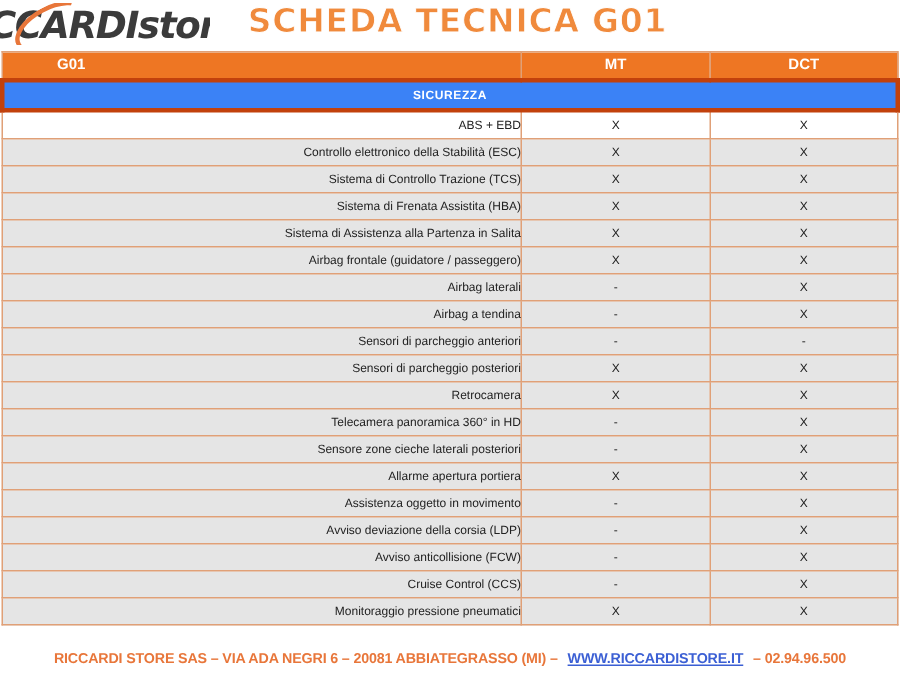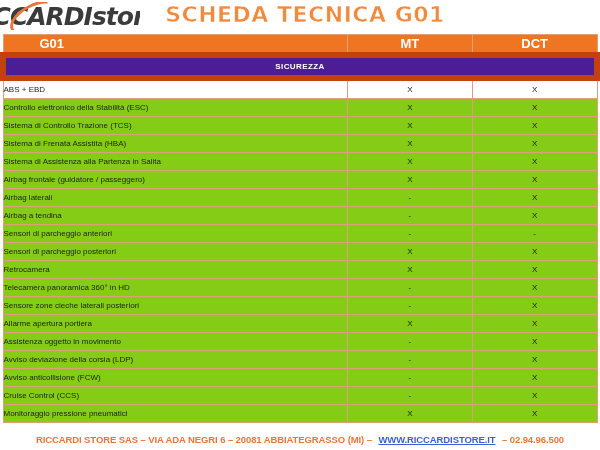--- a/index.html
+++ b/index.html
@@ -90,51 +90,51 @@
     border: 1px solid #e0a077;
     padding: 0;
     height: 17px;
     line-height: 17px;
     vertical-align: middle;
   }
   thead th {
     background: #ee7623;
     color: #ffffff;
     font-weight: bold;
-    font-size: 13px;
+    font-size: 10px;
     text-align: center;
     height: 16px;
     line-height: 16px;
     border: 1px solid #ffffff;
   }
   thead th.left {
     text-align: left;
     padding-left: 36px;
   }
   tr.section td {
-    background: #4c1d95;
+    background: #3b82f6;
     color: #ffffff;
     font-weight: bold;
     text-align: center;
     font-size: 8px;
     letter-spacing: 0.4px;
-    border: 6px solid #c2410c;
+    border: 3px solid #c2410c;
   }
   td.label {
-    text-align: left;
+    text-align: right;
     color: #222222;
     font-size: 8px;
     padding-left: 44px;
   }
   td.val {
     text-align: center;
     color: #222222;
     font-size: 8px;
   }
-  tr.odd td { background: #84cc16; }
+  tr.odd td { background: #e5e5e5; }
   tr.even td { background: #ffffff; }
 
   
   .footer {
     position: absolute;
     left: 0;
     right: 0;
     bottom: 0;
     height: 22px;
     background: #ffffff;

